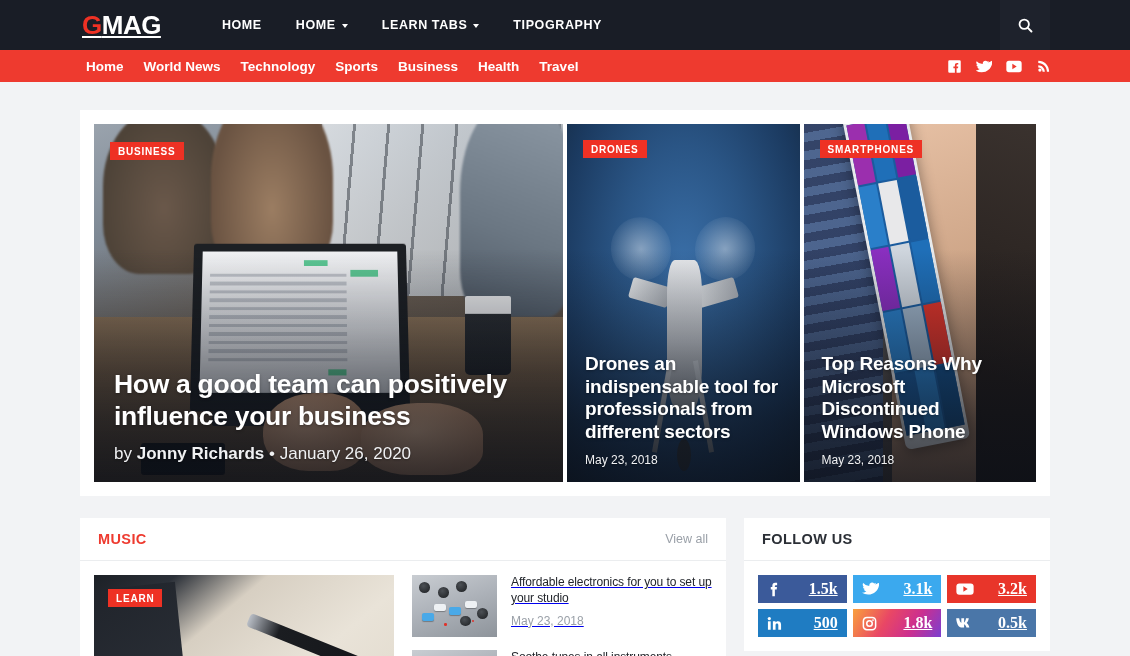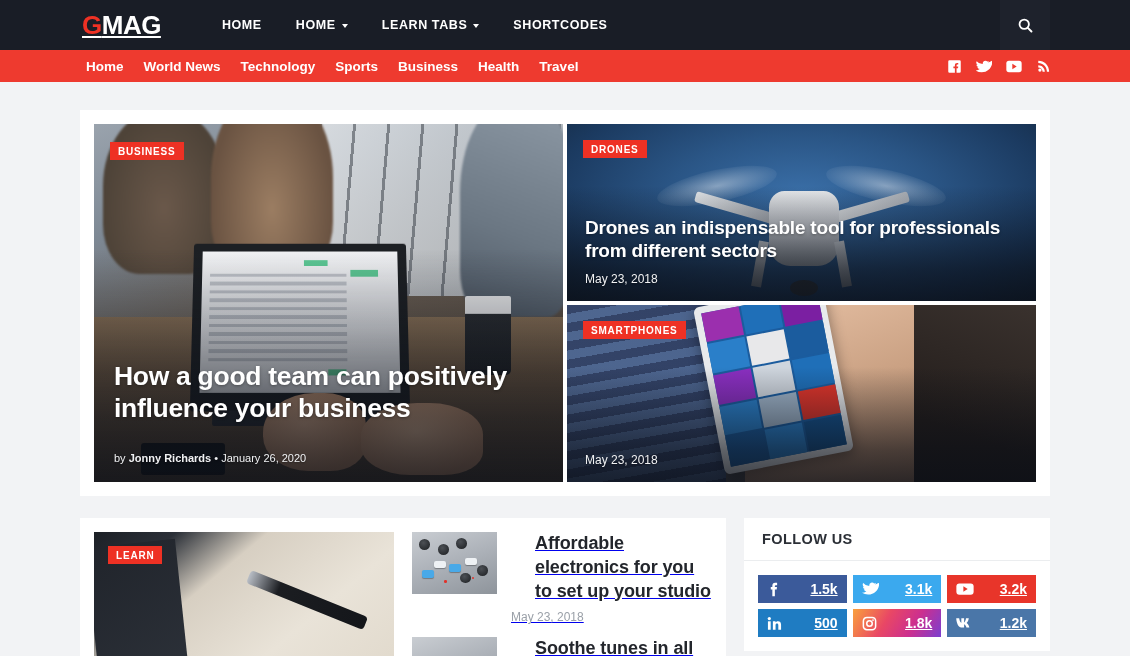--- a/index.html
+++ b/index.html
@@ -113,21 +113,21 @@
   }
   .hero-main {
     width: 469px;
     position: relative;
     overflow: hidden;
     background: #6b6a68;
   }
   .hero-right {
     flex: 1;
     display: flex;
-    flex-direction: column;
+    flex-direction: row;
     gap: 4px;
     text-decoration: underline;
   }
   .hero-card {
     position: relative;
     overflow: hidden;
     flex: 1;
   }
   .card-img { position: absolute; inset: 0; }
   .shade {
@@ -154,22 +154,22 @@
   .hero-main .hero-txt { left: 20px; bottom: 18px; right: 30px; }
   .h-title {
     color: #ffffff;
     font-weight: 700;
     line-height: 1.2;
     text-shadow: 0 1px 3px rgba(0,0,0,.35);
   }
   .hero-main .h-title { font-size: 26.5px; letter-spacing: -0.3px; }
   .hero-card .h-title { font-size: 19px; letter-spacing: -0.2px; margin-top: 25px; }
   .h-meta {
-    margin-top: 27px;
-    font-size: 11px;
+    margin-top: 11px;
+    font-size: 17px;
     color: #f0f1f3;
     text-shadow: 0 1px 2px rgba(0,0,0,.4);
   }
   .h-meta b { font-weight: 700; }
   .hero-card .h-meta { margin-top: 9px; font-size: 12px; }
 
   
   .photo-office { position: absolute; inset: 0; background:
       linear-gradient(160deg,#9aa3ad 0%,#7d8894 22%,#6d6257 48%,#5b4f45 72%,#4a4038 100%); }
   .photo-office .win {
@@ -385,26 +385,25 @@
 
   .list { flex: 1; display: flex; flex-direction: column; gap: 13px; }
   .list-item { display: flex; gap: 14px; }
   .thumb {
     width: 85px; height: 62px;
     position: relative; overflow: hidden;
     flex: none;
     background: #b4b9c0;
   }
   .li-title {
-    font-size: 18px;
-    font-weight: 700;
+    font-size: 12px;
+    font-weight: 400;
     color: #23262c;
     line-height: 1.32;
     letter-spacing: -0.1px;
-    margin-left: 24px;
   }
   .li-date {
     margin-top: 7px;
     font-size: 12px;
     color: #9aa0a8;
   }
 
   
   .social-grid {
     padding: 14px;
@@ -415,21 +414,21 @@
   .s-tile {
     height: 28px;
     display: flex;
     align-items: center;
     justify-content: space-between;
     padding: 0 9px;
     color: #ffffff;
   }
   .s-tile .ic { display: flex; align-items: center; }
   .s-tile svg { fill: #ffffff; display: block; }
-  .s-tile .num { font-size: 14px; font-weight: 700; }
+  .s-tile .num { font-size: 16px; font-weight: 700; font-family: Liberation Serif, serif; }
 </style>
 </head>
 <body>
 
 <div class="topbar">
   <a href="#" class="logo">
     <span class="g">G</span>
     <span>MAG</span>
   </a>
 
@@ -439,21 +438,21 @@
     </a>
     <a href="#">
       <span>HOME</span>
       <i class="caret"></i>
     </a>
     <a href="#">
       <span>LEARN TABS</span>
       <i class="caret"></i>
     </a>
     <a href="#">
-      <span>SHORTCODES</span>
+      <span>TIPOGRAPHY</span>
     </a>
   </nav>
 
   <div class="searchbox">
     <svg width="17" height="17" viewBox="0 0 24 24">
       <circle cx="10.2" cy="10.2" r="6.6" fill="none" stroke="#ffffff" stroke-width="2.6"></circle>
       <line x1="15.3" y1="15.3" x2="20.4" y2="20.4" stroke="#ffffff" stroke-width="2.8" stroke-linecap="round"></line>
     </svg>
   </div>
 </div>
@@ -587,32 +586,37 @@
                   <i style="background:#e0352b"></i>
                 <i style="background:#1b5c9e"></i>
                   <i style="background:#2a7fc9"></i>
                   <i style="background:#15518c"></i>
               </div>
             </div>
           </div>
           <div class="shade"></div>
           <span class="badge">SMARTPHONES</span>
           <div class="hero-txt">
+            <div class="h-title">Top Reasons Why Microsoft Discontinued Windows Phone</div>
             <div class="h-meta">May 23, 2018</div>
           </div>
         </a>
 
       </div>
     </div>
   </div>
 
   <div class="lower">
 
     <div class="col-left">
       <div class="panel">
+        <div class="panel-head">
+          <span class="panel-title">MUSIC</span>
+          <a href="#" class="viewall">View all</a>
+        </div>
         <div class="panel-body">
 
           <a href="#" class="big-card">
             <div class="photo-desk card-img">
               <div class="pad"></div>
               <div class="pen"></div>
 
             </div>
             <span class="badge">LEARN</span>
           </a>
@@ -719,21 +723,21 @@
             <span class="num">1.8k</span>
           </a>
 
           <a href="#" class="s-tile" style="background:#4a76a8">
             <span class="ic">
               <svg width="18" height="12" viewBox="0 0 26 16">
                   <path d="M.3 1.2h4.3c.3 2.6 1.3 5.3 3.1 6.7V1.2h4v6.2c1.2-.8 2.3-2.9 2.8-6.2h4c-.3 2.7-1.5 5.2-3.2 6.7 1.8 1.2 3.4 3.4 4 6.6h-4.3c-.5-2.2-1.7-3.9-3.3-4.6v4.6h-4.3C3.9 14.5.8 9.1.3 1.2z"></path>
                   <path d="M21.4 1.2h4.3c-.4 2.3-1.5 4.4-2.9 5.6 1.5 1.2 2.7 3.1 3.2 7.7h-4.3c-.4-3.2-1.4-5.1-2.6-6V1.2z" opacity="0"></path>
                 </svg>
             </span>
-            <span class="num">1.2k</span>
+            <span class="num">0.5k</span>
           </a>
 
         </div>
       </div>
     </div>
 
   </div>
 </div>
 
 </body></html>

